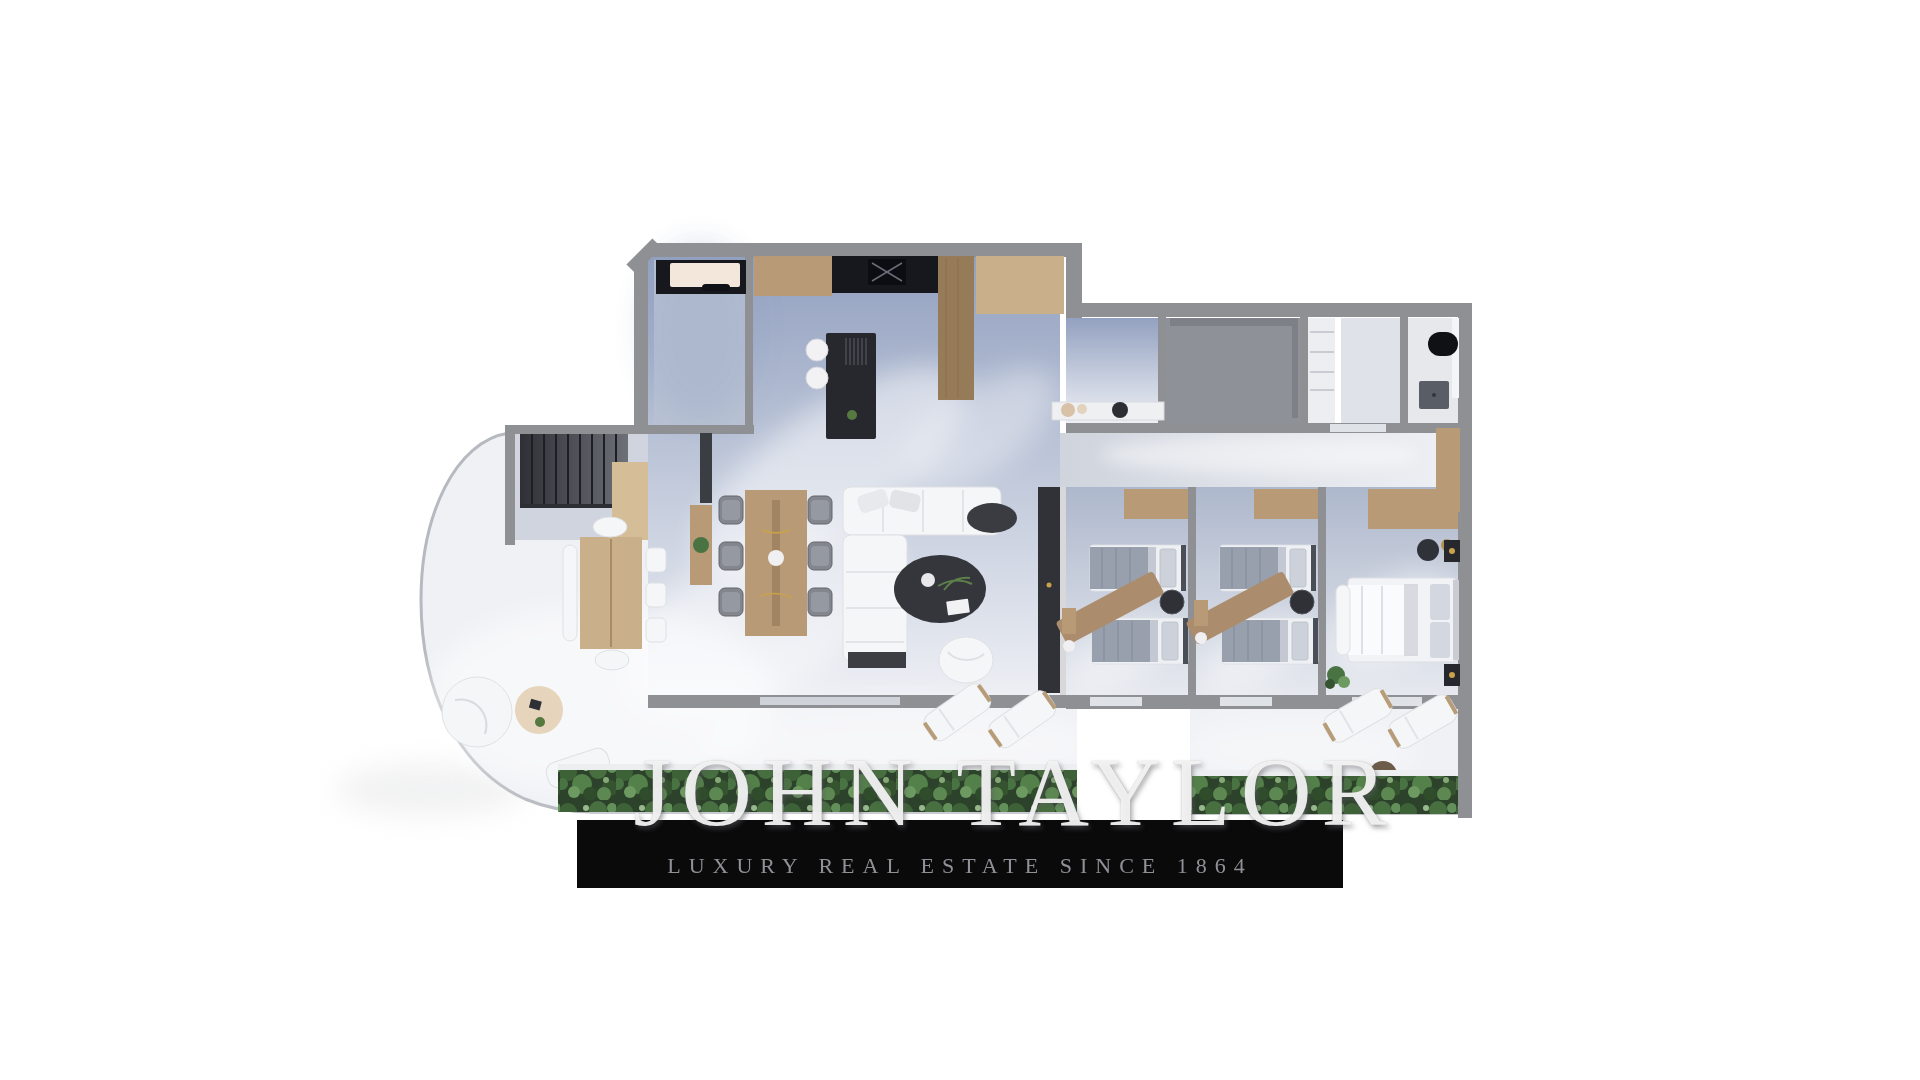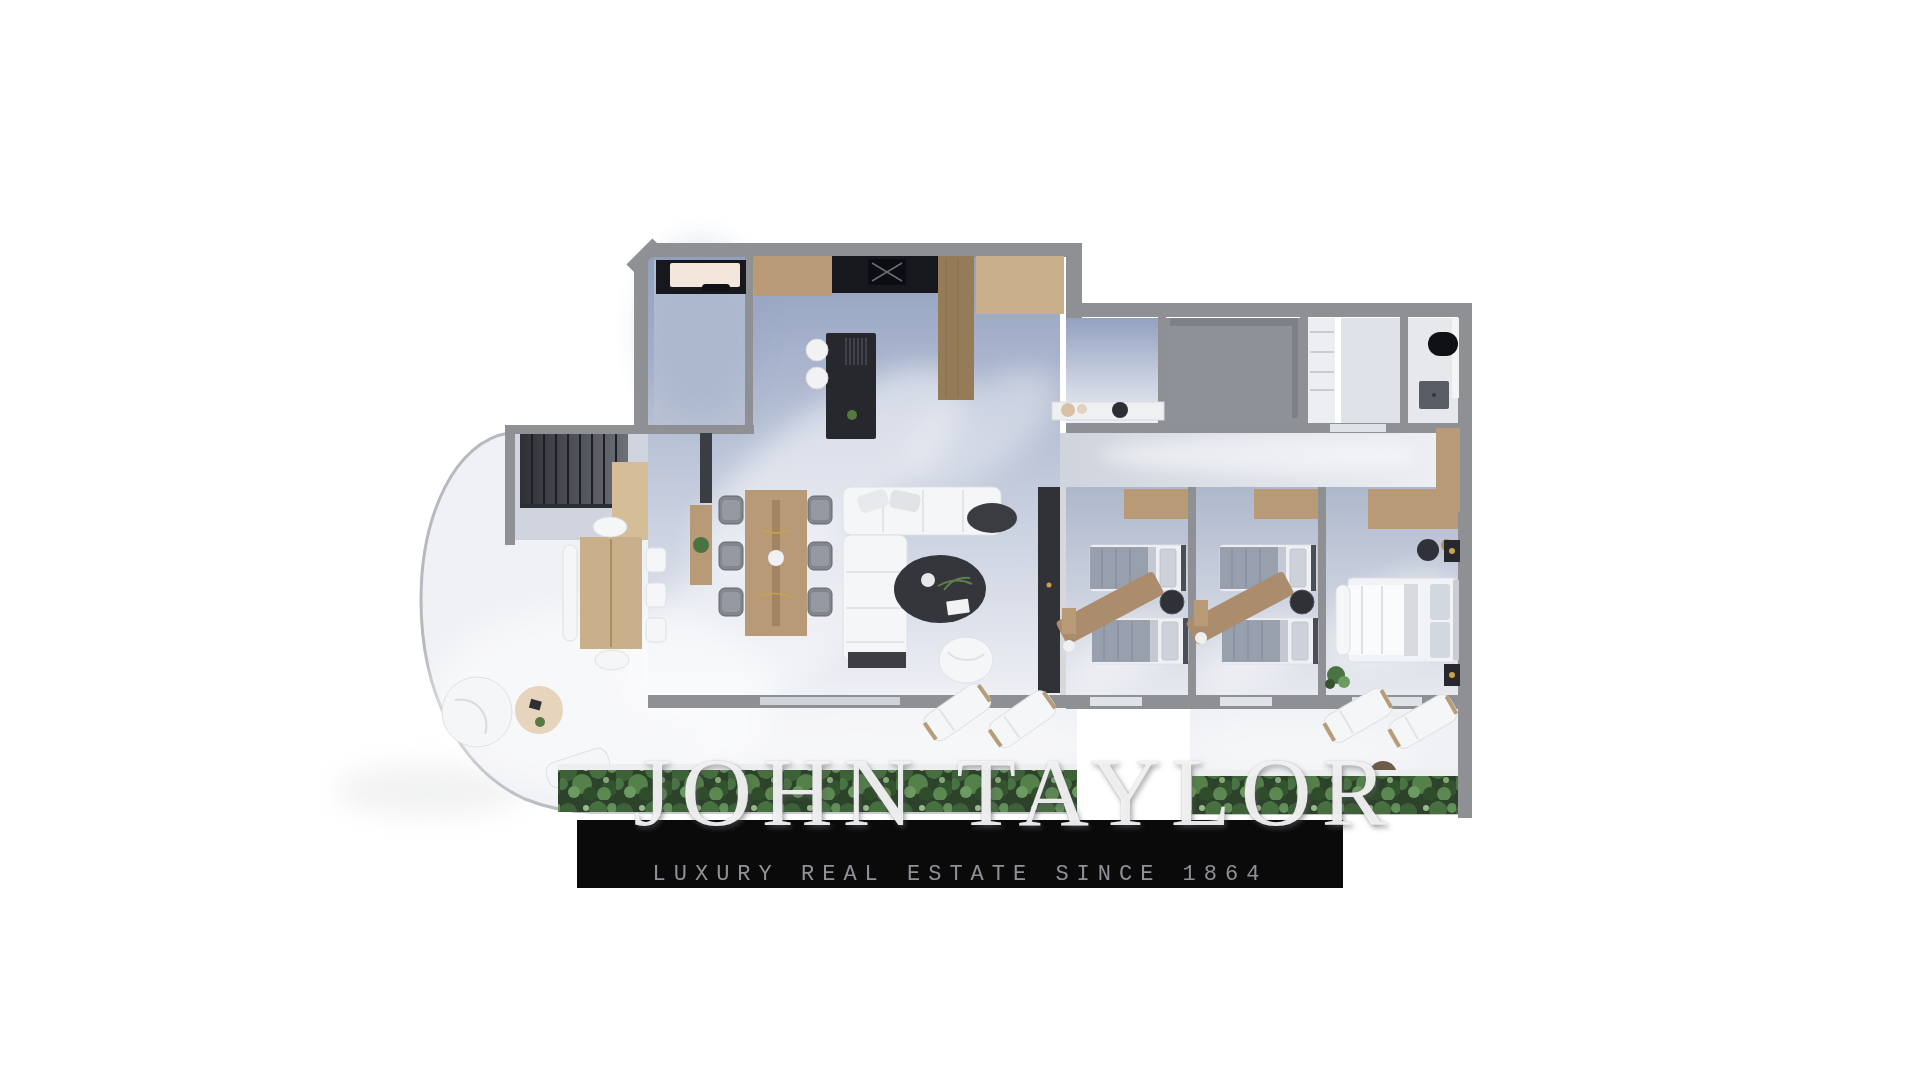--- a/index.html
+++ b/index.html
@@ -14,22 +14,22 @@
   .dark{fill:var(--dark-furniture,#26282e);}
   .counter{fill:var(--counter-black,#17181d);}
   .whitef{fill:var(--sofa-white,#f5f6f8);stroke:#dfe0e3;stroke-width:1;}
   .watermark{position:absolute;left:7px;top:736px;width:100%;text-align:center;z-index:3;
     font-family:"Liberation Serif",serif;font-size:98px;font-weight:400;letter-spacing:10px;
     color:var(--watermark,rgba(246,246,246,0.92));
     text-shadow:2px 3px 5px rgba(90,90,95,.55),0 0 1px rgba(120,120,125,.45);
     white-space:nowrap;pointer-events:none;padding-left:48px;}
   .banner{position:absolute;left:577px;top:820px;width:766px;height:68px;z-index:2;
     background:var(--band-bg,#0a0a0b);display:flex;align-items:flex-end;justify-content:center;}
-  .tagline{font-family:Liberation Mono, monospace;font-size:22px;letter-spacing:8px;
-    color:var(--tagline,#8f9196);padding-bottom:1px;white-space:nowrap;}
+  .tagline{font-family:Liberation Serif, serif;font-size:22px;letter-spacing:8px;
+    color:var(--tagline,#8f9196);padding-bottom:9px;white-space:nowrap;}
 </style>
 </head>
 <body>
 
 <div class="stage">
 
 <svg width="1920" height="1080" viewBox="0 0 1920 1080">
   <defs>
     <linearGradient id="floorMain" x1="0" y1="0" x2="0" y2="1">
       <stop offset="0" stop-color="#93a1c0"></stop>

